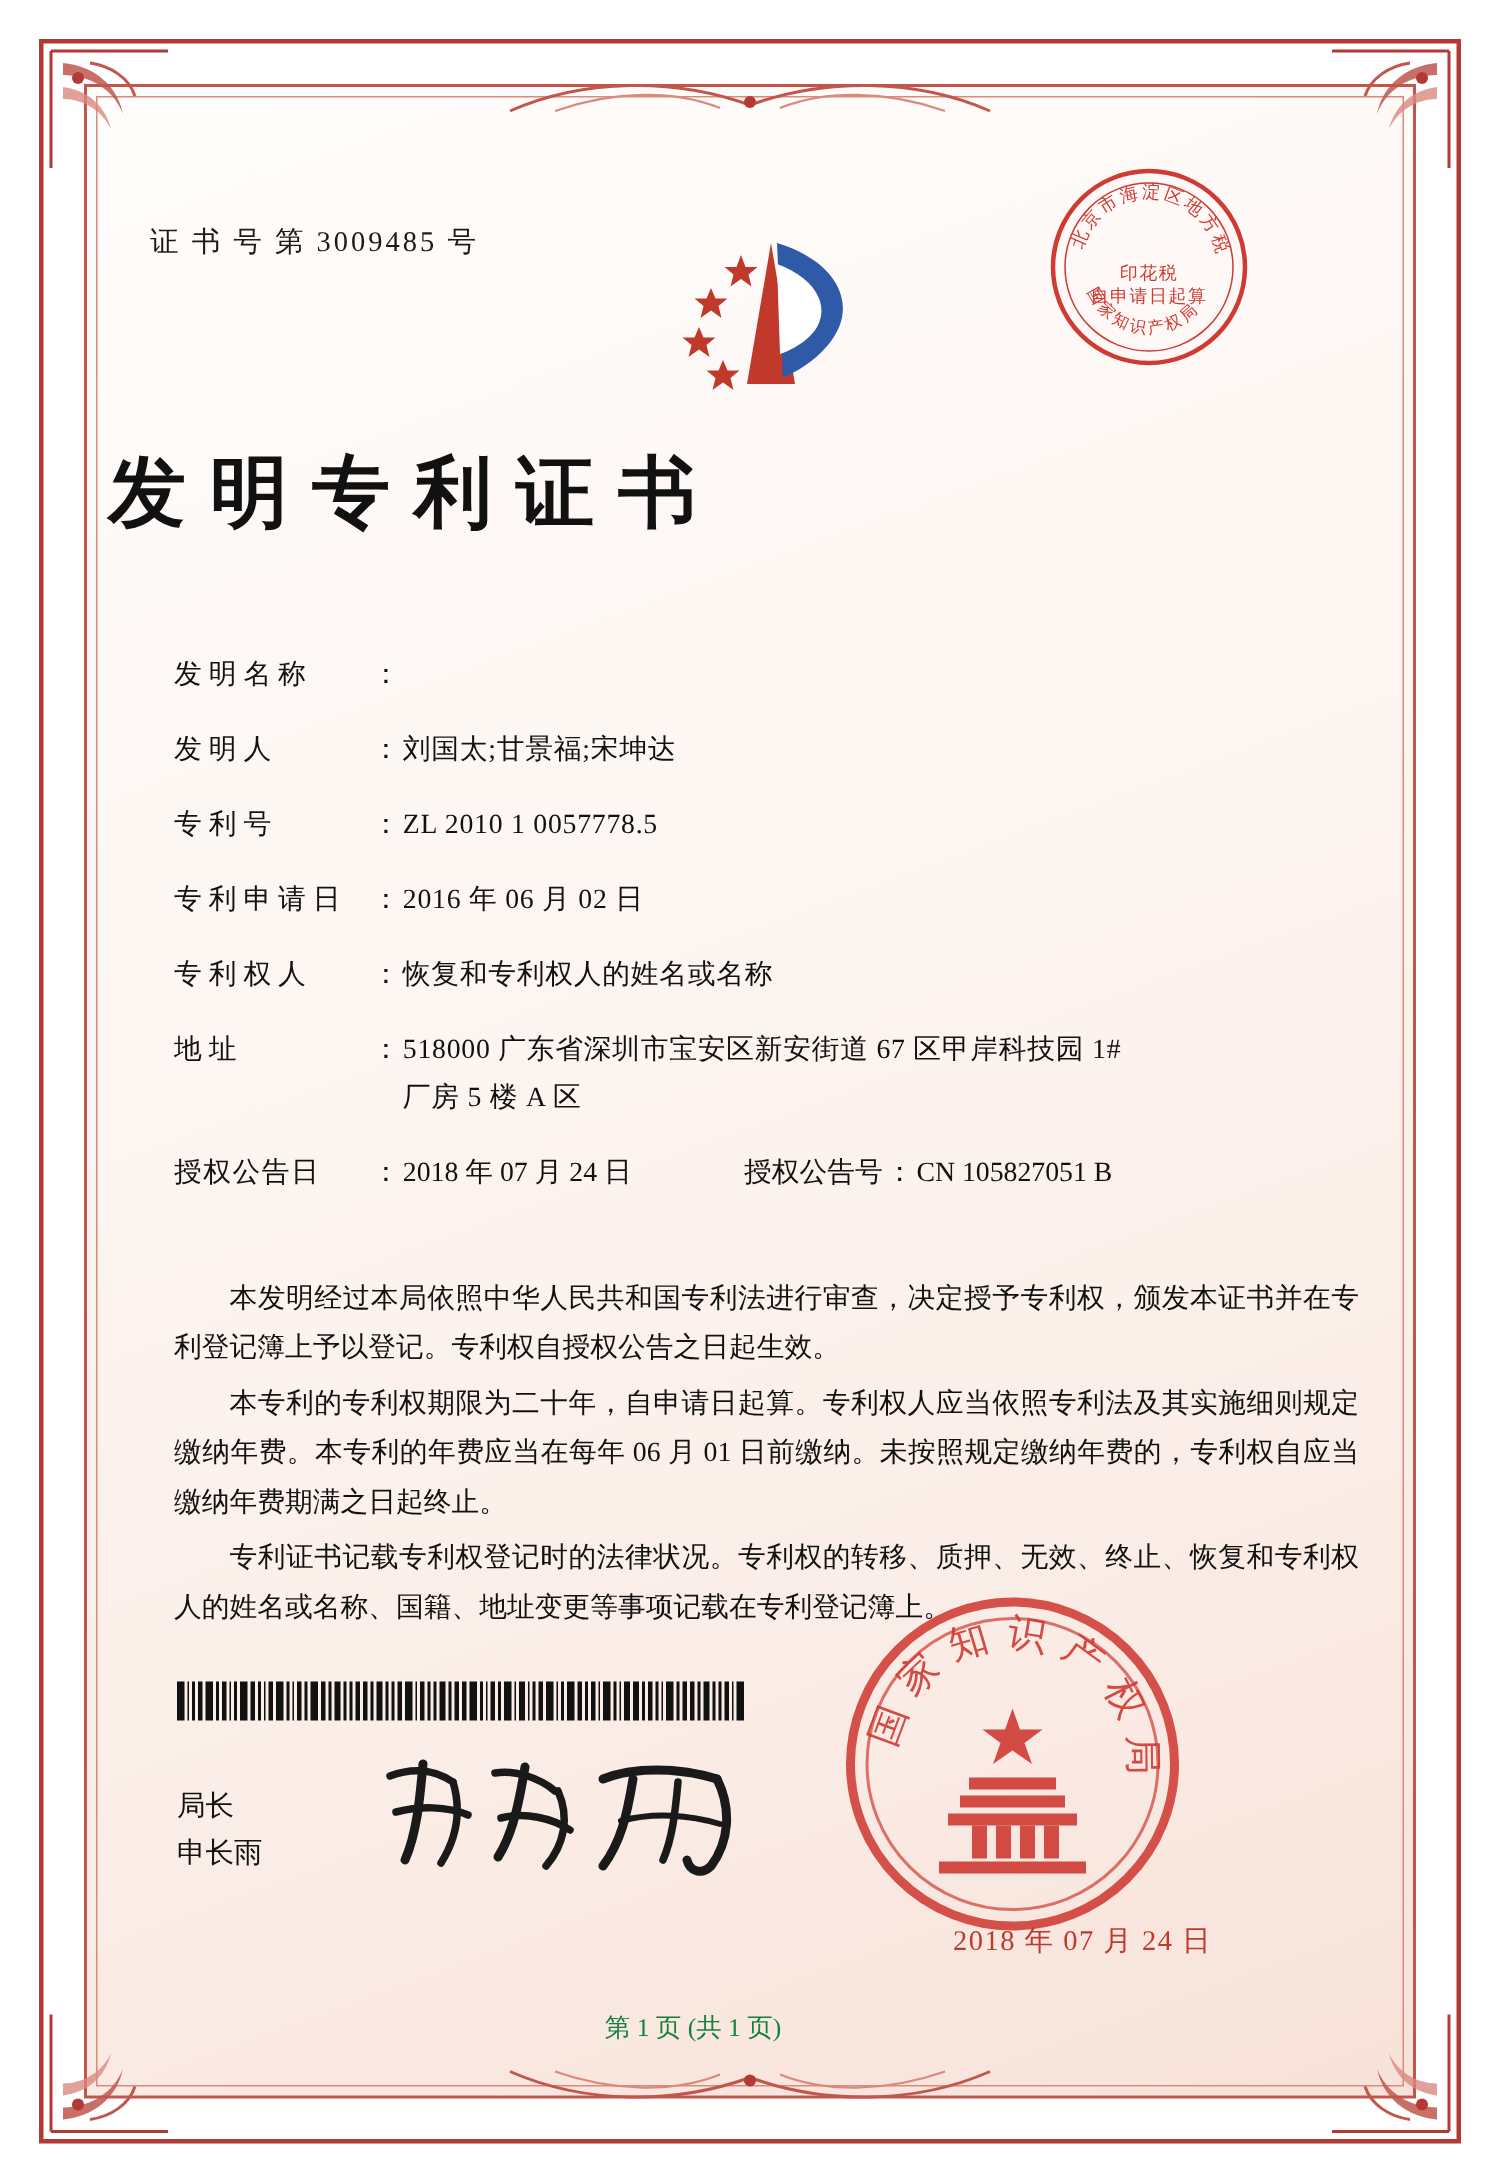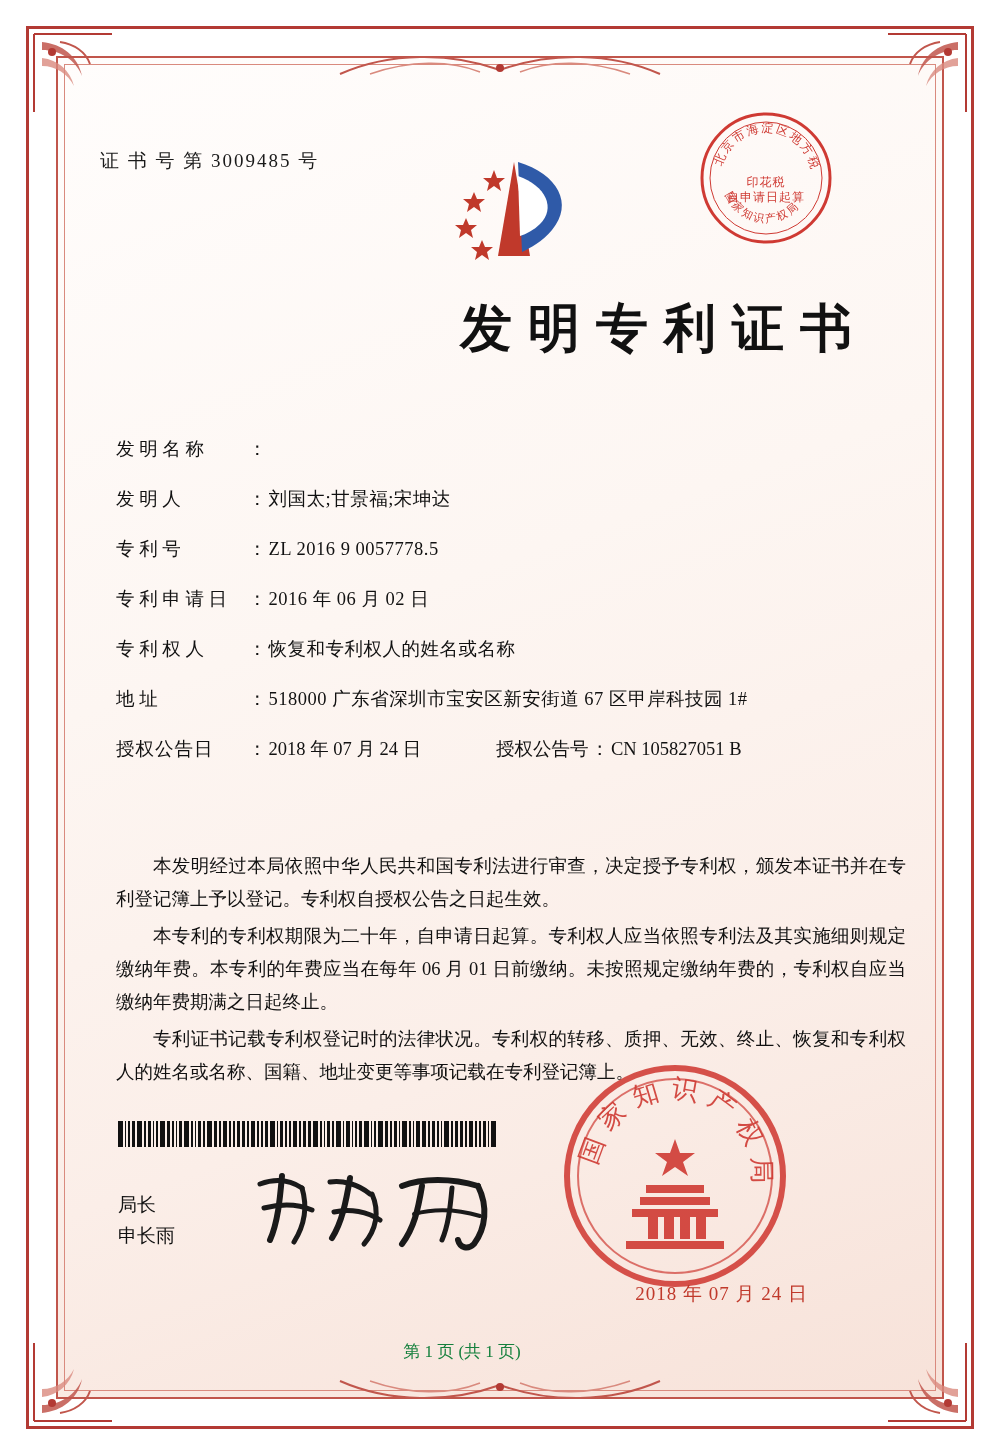--- a/index.html
+++ b/index.html
@@ -91,21 +91,21 @@
     line-height: 15px;
     text-align: center;
     letter-spacing: 1px;
     white-space: nowrap;
     margin-top: 12px;
   }
   .title {
     position: absolute;
     left: 0; top: 238px;
     width: 100%;
-    text-align: right;
+    text-align: left;
     font-size: 52px;
     letter-spacing: 16px;
     font-weight: bold;
     color: #111;
     text-indent: 16px;
   }
   .fields {
     position: absolute;
     left: 60px; top: 380px;
     width: 780px;
@@ -312,40 +312,41 @@
 
       <div class="field-row">
         <span class="field-label">发 明 人</span>
         <span class="field-colon">：</span>
         <span class="field-value">刘国太;甘景福;宋坤达</span>
       </div>
 
       <div class="field-row">
         <span class="field-label">专 利 号</span>
         <span class="field-colon">：</span>
-        <span class="field-value">ZL 2016 9 0057778.5</span>
+        <span class="field-value">ZL 2010 1 0057778.5</span>
       </div>
 
       <div class="field-row">
         <span class="field-label">专 利 申 请 日</span>
         <span class="field-colon">：</span>
         <span class="field-value">2016 年 06 月 02 日</span>
       </div>
 
       <div class="field-row">
         <span class="field-label">专 利 权 人</span>
         <span class="field-colon">：</span>
         <span class="field-value">恢复和专利权人的姓名或名称</span>
       </div>
 
       <div class="field-row">
         <span class="field-label">地 址</span>
         <span class="field-colon">：</span>
         <span class="field-value">
           <span>518000 广东省深圳市宝安区新安街道 67 区甲岸科技园 1#</span>
+          <span class="cont">厂房 5 楼 A 区</span>
         </span>
       </div>
 
       <div class="pub-row">
         <span class="pub-left">
           <span class="field-label no-space">授权公告日</span>
           <span class="field-colon">：</span>
           <span>2018 年 07 月 24 日</span>
         </span>
         <span class="pub-right">

